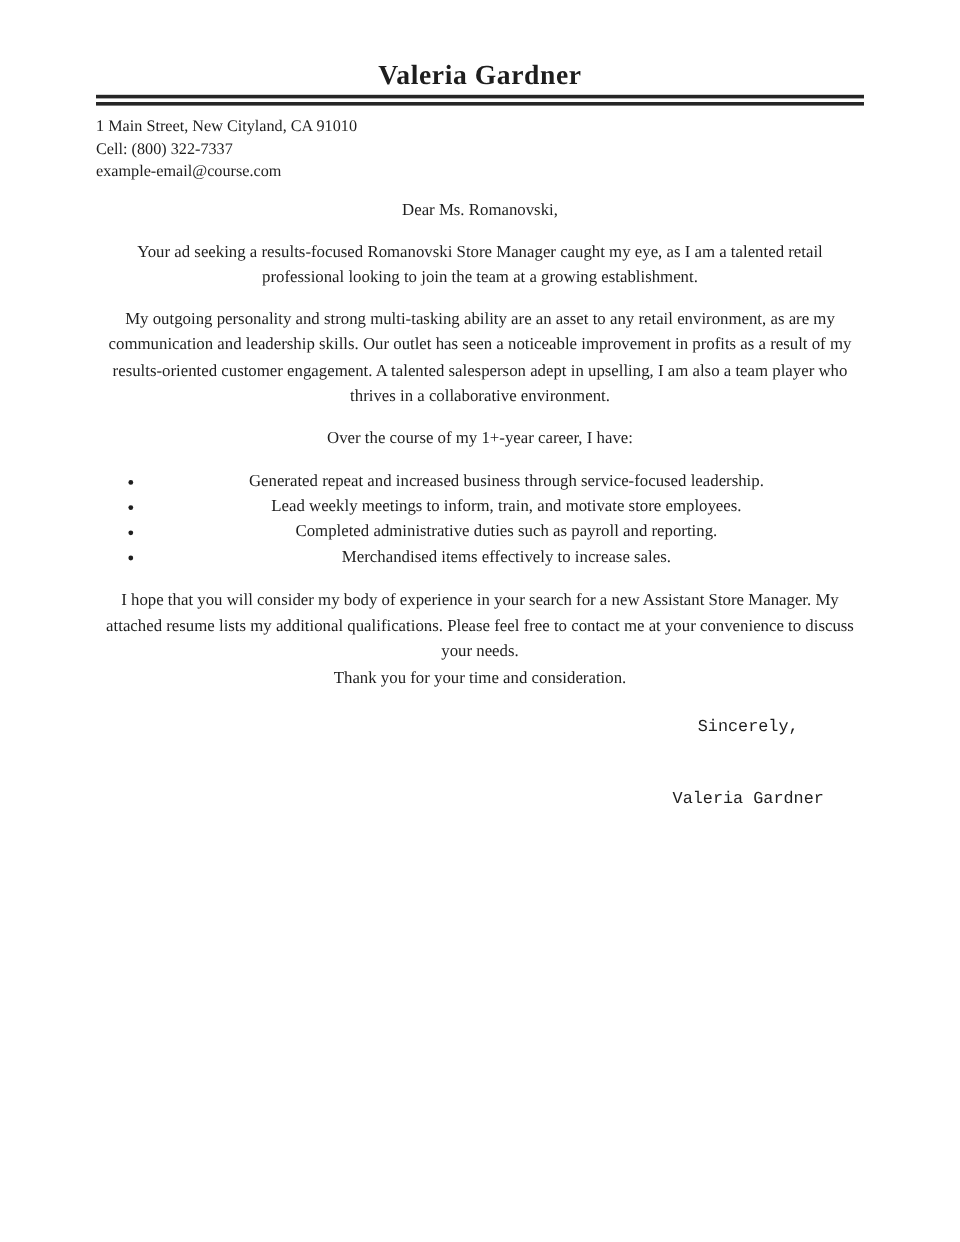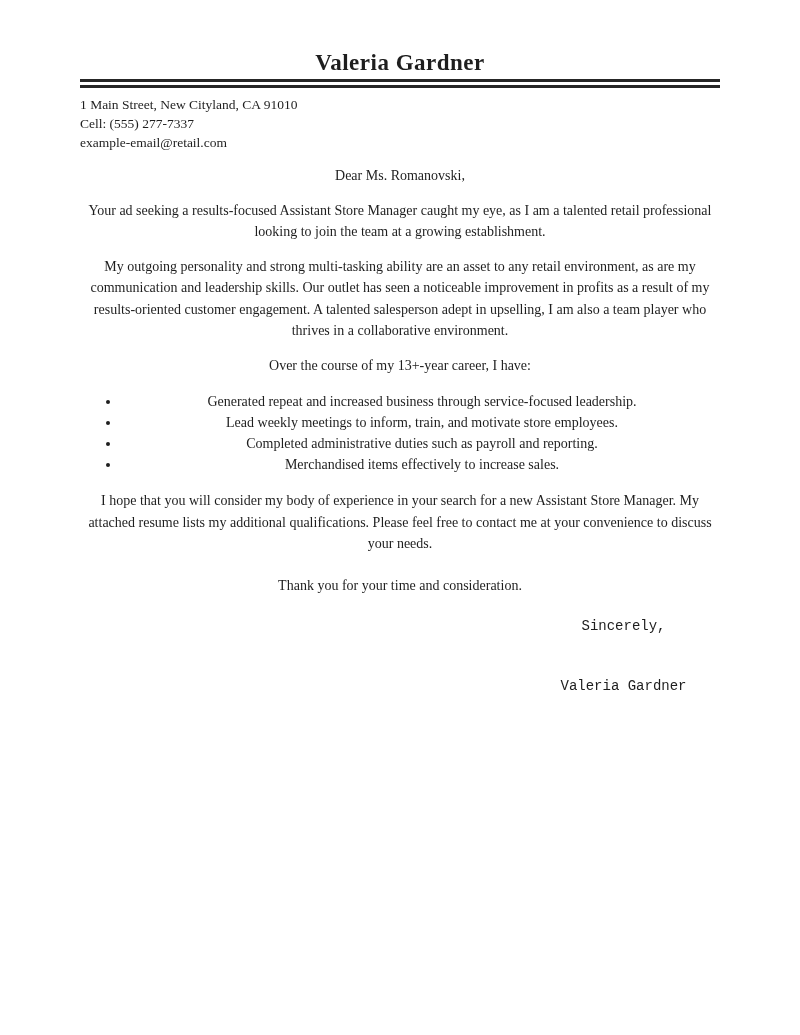--- a/index.html
+++ b/index.html
@@ -74,44 +74,44 @@
 
 <div class="page">
   <div class="content">
 
     <div class="name">Valeria Gardner</div>
 
     <div class="double-rule"></div>
 
     <div class="contact">
       <div>1 Main Street, New Cityland, CA 91010</div>
-      <div>Cell: (555) 277-7337</div>
-      <div>example-email@retail.com</div>
+      <div>Cell: (800) 322-7337</div>
+      <div>example-email@course.com</div>
     </div>
 
     <div class="body-text">
 
       <p class="para salutation">Dear Ms. Romanovski,</p>
 
-      <p class="para">Your ad seeking a results-focused Assistant Store Manager caught my eye, as I am a talented retail professional looking to join the team at a growing establishment.</p>
+      <p class="para">Your ad seeking a results-focused Romanovski Store Manager caught my eye, as I am a talented retail professional looking to join the team at a growing establishment.</p>
 
       <p class="para">My outgoing personality and strong multi-tasking ability are an asset to any retail environment, as are my communication and leadership skills. Our outlet has seen a noticeable improvement in profits as a result of my results-oriented customer engagement. A talented salesperson adept in upselling, I am also a team player who thrives in a collaborative environment.</p>
 
-      <p class="para">Over the course of my 13+-year career, I have:</p>
+      <p class="para">Over the course of my 1+-year career, I have:</p>
 
       <ul class="bullets">
         <li>Generated repeat and increased business through service-focused leadership.</li>
         <li>Lead weekly meetings to inform, train, and motivate store employees.</li>
         <li>Completed administrative duties such as payroll and reporting.</li>
         <li>Merchandised items effectively to increase sales.</li>
       </ul>
 
       <p class="para" style="margin-top:15px">I hope that you will consider my body of experience in your search for a new Assistant Store Manager. My attached resume lists my additional qualifications. Please feel free to contact me at your convenience to discuss your needs.</p>
 
-      <p class="para" style="margin-top:20px">Thank you for your time and consideration.</p>
+      <p class="para" style="margin-top:0">Thank you for your time and consideration.</p>
 
       <div class="closing-block">
         <div>Sincerely,</div>
         <div class="signature-name">Valeria Gardner</div>
       </div>
 
     </div>
   </div>
 </div>
 

